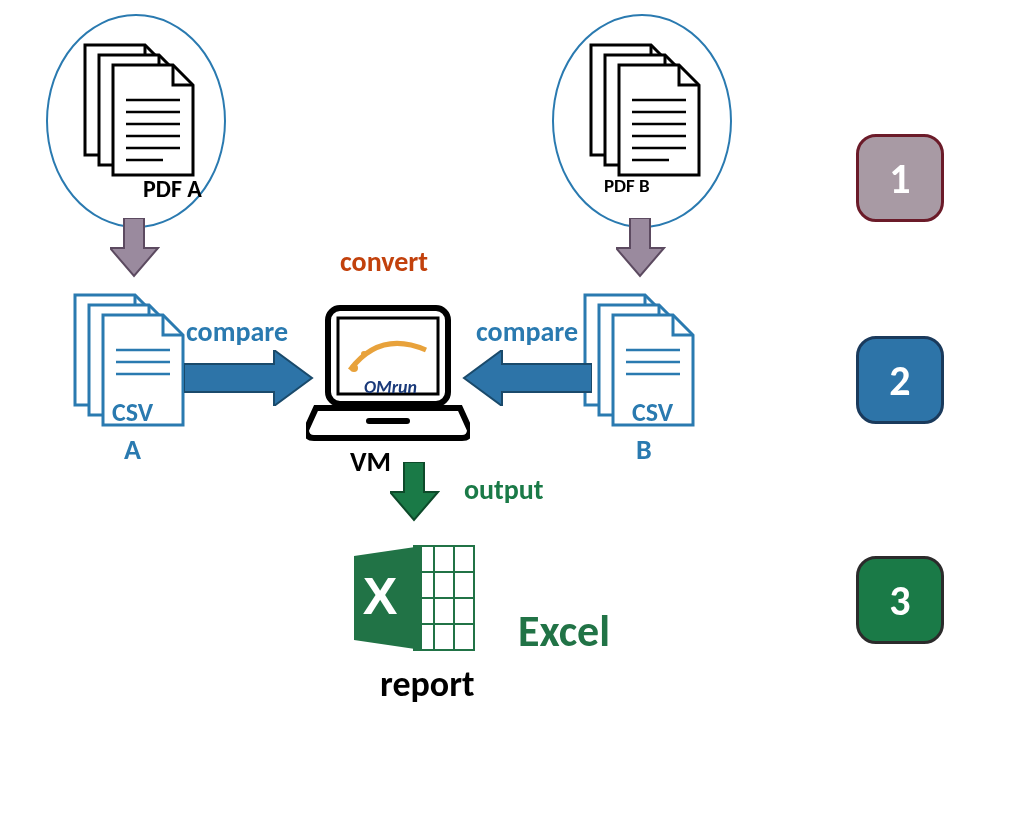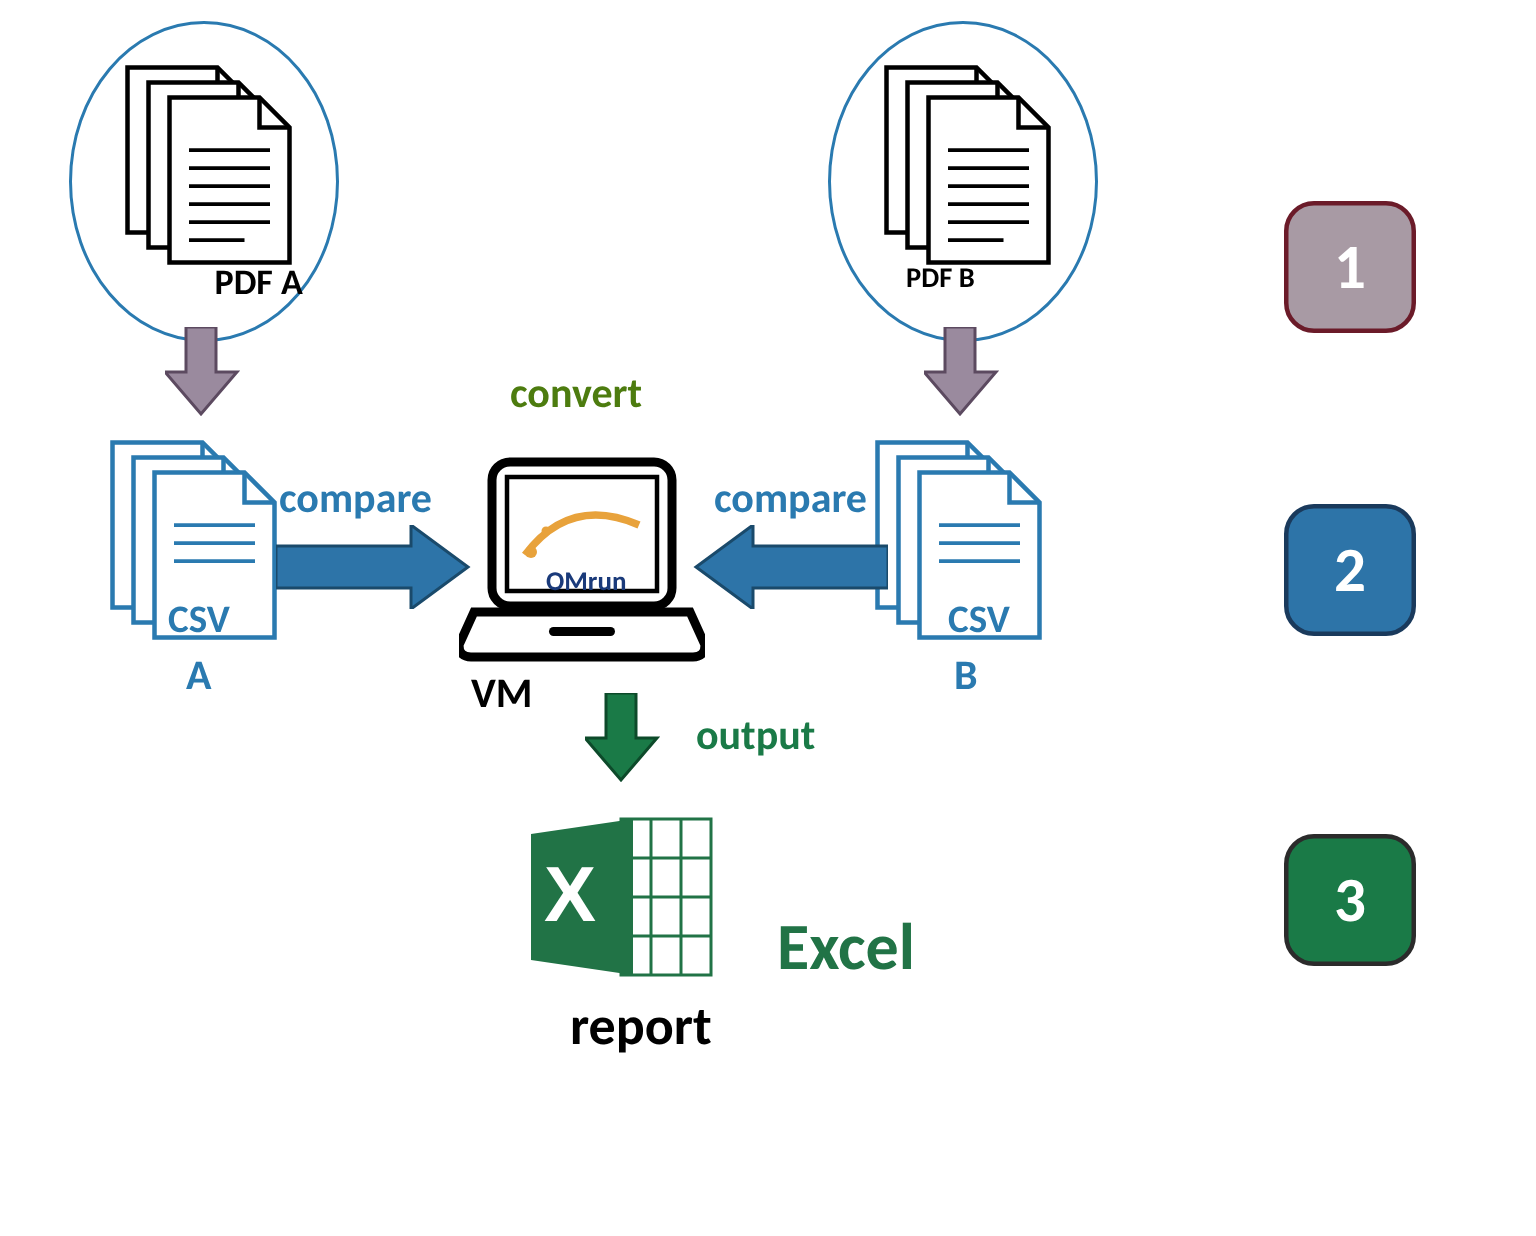--- a/index.html
+++ b/index.html
@@ -53,21 +53,21 @@
 <div class="abs ellipse" style="left:552px; top:14px; width:180px; height:214px;"></div>
 <div class="abs" style="left:586px; top:40px;">
   <svg width="120" height="140" viewBox="0 0 120 140">
     <use href="#doc-black" x="0" y="0"></use>
     <use href="#doc-black" x="14" y="10"></use>
     <use href="#doc-black" x="28" y="20"></use>
   </svg>
 </div>
 <div class="abs label" style="left:604px; top:174px; font-size:19px;">PDF B</div>
 
-<div class="abs label" style="left:340px; top:244px; font-size:28px; color:#4d7c0f;">convert</div>
+<div class="abs label" style="left:340px; top:244px; font-size:28px; color:#c2410c;">convert</div>
 
 <div class="abs" style="left:110px; top:218px;">
   <svg width="50" height="62">
       <use href="#arrow-down-purple"></use>
     </svg>
 </div>
 <div class="abs" style="left:616px; top:218px;">
   <svg width="50" height="62">
       <use href="#arrow-down-purple"></use>
     </svg>
@@ -112,22 +112,22 @@
     <rect x="22" y="8" width="120" height="96" rx="12" fill="#fff" stroke="#000" stroke-width="6"></rect>
     <rect x="32" y="18" width="100" height="76" fill="#fff" stroke="#000" stroke-width="3"></rect>
     <path d="M10 108 h144 l10 22 q0 8 -8 8 h-148 q-8 0 -8 -8 z" fill="#fff" stroke="#000" stroke-width="6"></path>
     <rect x="60" y="118" width="44" height="6" rx="3" fill="#000"></rect>
 
     <path d="M44 70 q30 -40 76 -20" fill="none" stroke="#e8a23b" stroke-width="5"></path>
     <circle cx="48" cy="68" r="4" fill="#e8a23b"></circle>
     <circle cx="58" cy="54" r="3" fill="#e8a23b"></circle>
   </svg>
 </div>
-<div class="abs" style="left:364px; top:376px; font-size:18px; color:#1a3a7a; font-weight:600;">OMrun</div>
-<div class="abs label" style="left:314px; top:444px; font-size:28px;">VM</div>
+<div class="abs" style="left:364px; top:376px; font-size:18px; font-style:italic; color:#1a3a7a; font-weight:600;">OMrun</div>
+<div class="abs label" style="left:350px; top:444px; font-size:28px;">VM</div>
 
 <div class="abs" style="left:390px; top:462px;">
   <svg width="50" height="62">
       <use href="#arrow-down-green"></use>
     </svg>
 </div>
 <div class="abs label" style="left:464px; top:472px; font-size:28px; color:#1a7a47;">output</div>
 
 <div class="abs" style="left:350px; top:538px;">
   <svg width="132" height="120" viewBox="0 0 132 120">

